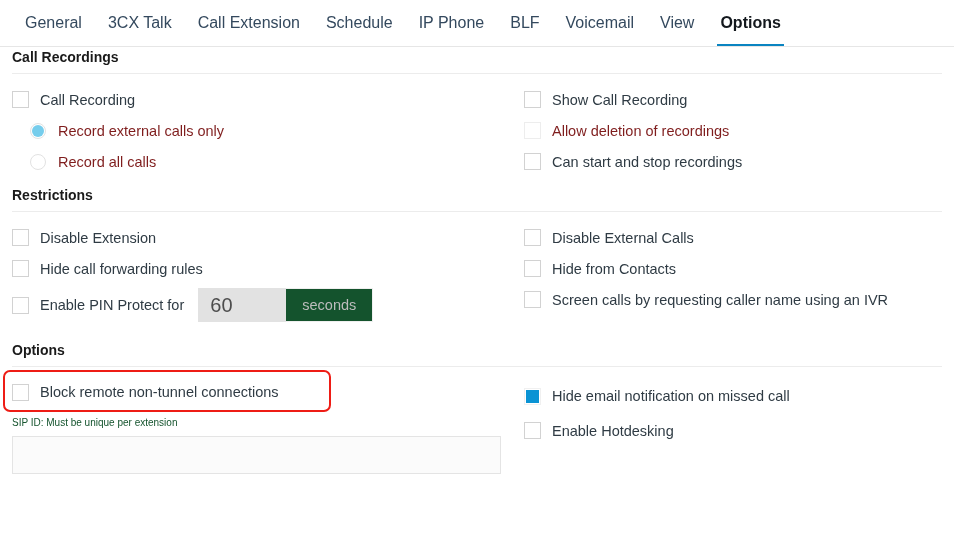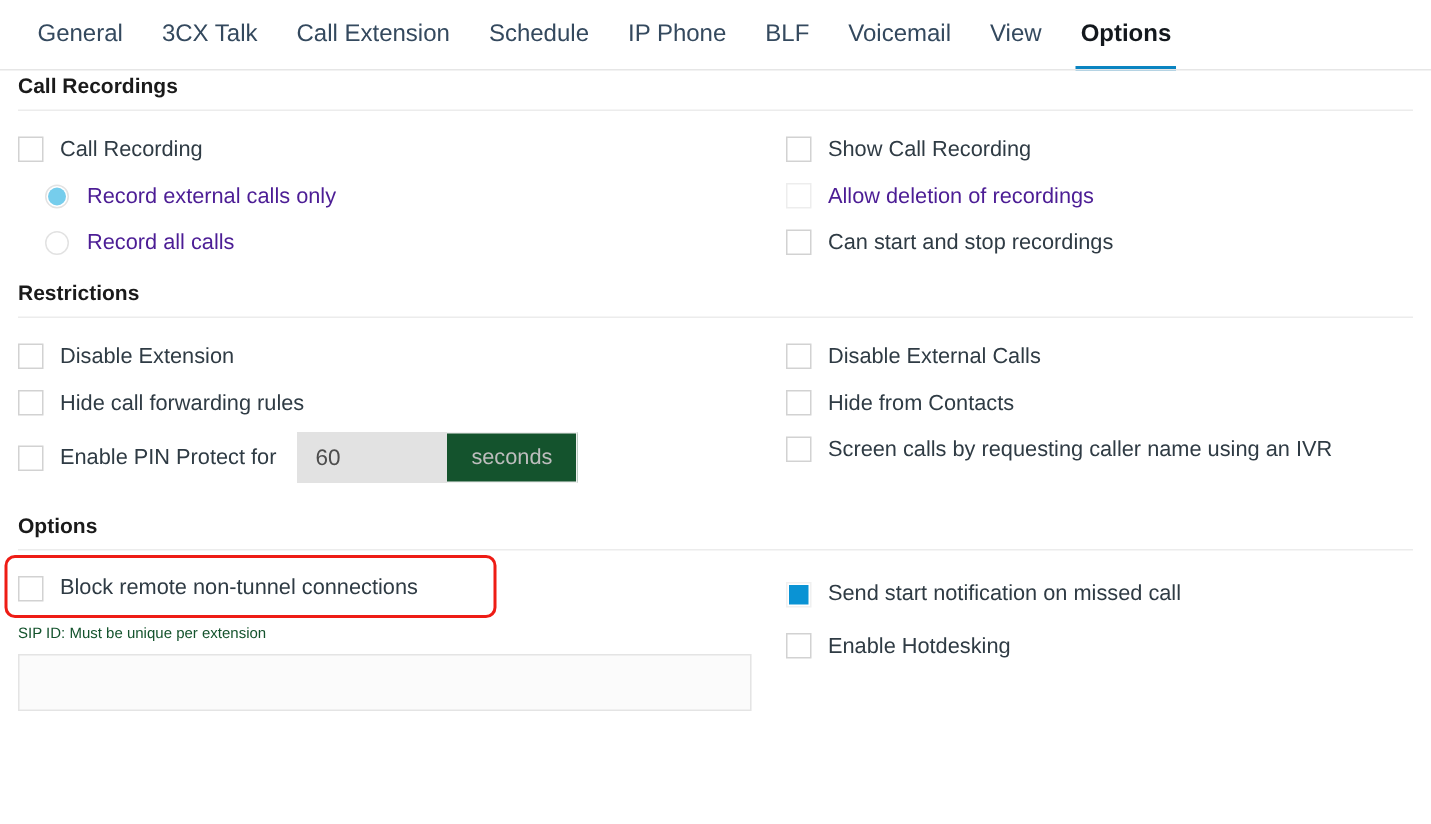--- a/index.html
+++ b/index.html
@@ -148,36 +148,36 @@
     background: #76cdec;
   }
 
   .label {
     font-size: 14.5px;
     color: #2f3b44;
     line-height: 18px;
     white-space: nowrap;
   }
   .label.muted {
-    color: #4c1d95;
+    color: #7f1d1d;
   }
 
   
   .inputgroup {
     display: flex;
     align-items: stretch;
     margin-left: 14px;
     height: 34px;
   }
   .pin-input {
-    width: 100px;
+    width: 88px;
     background: #e2e2e2;
     border: none;
     font-family: "Liberation Sans", sans-serif;
-    font-size: 15px;
+    font-size: 20px;
     color: #4d4d4d;
     padding: 0 12px;
     box-sizing: border-box;
     outline: none;
   }
   .pin-addon {
     width: 87px;
     background: #14532d;
     border: 1px solid #efefef;
     border-left: none;
@@ -359,21 +359,21 @@
       </div>
 
       <div class="sip-label">SIP ID: Must be unique per extension</div>
       <input class="sip-input" type="text" placeholder="" style="">
 
     </div>
     <div class="col-right">
 
       <div class="row" style="height:38px;">
         <span class="cb checked"></span>
-        <span class="label">Send start notification on missed call</span>
+        <span class="label">Hide email notification on missed call</span>
       </div>
 
       <div class="row">
         <span class="cb"></span>
         <span class="label">Enable Hotdesking</span>
       </div>
 
     </div>
   </div>
 </div>

